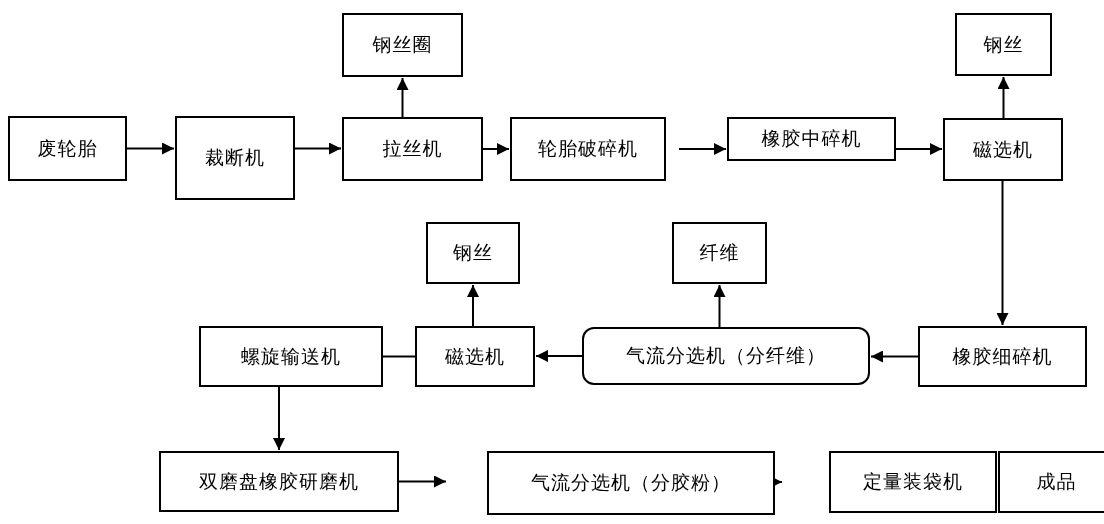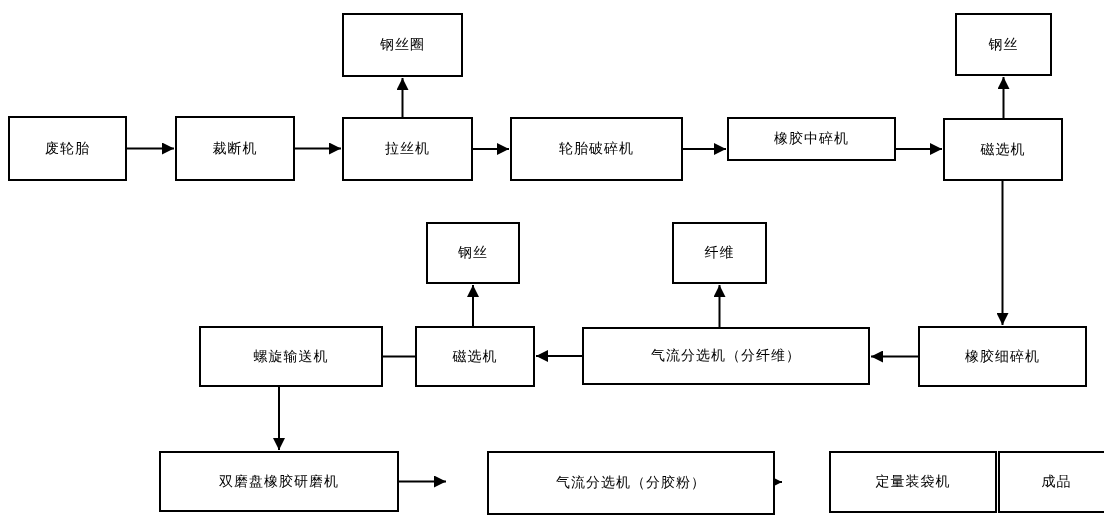--- a/index.html
+++ b/index.html
@@ -24,21 +24,21 @@
   }
   .node {
     position: absolute;
     box-sizing: border-box;
     border: 2px solid #000000;
     background: #ffffff;
     display: flex;
     align-items: center;
     justify-content: center;
     text-align: center;
-    font-size: 14px;
+    font-size: 19px;
     color: #000000;
     letter-spacing: 1px;
     white-space: nowrap;
   }
   .edge-line {
     stroke: #000000;
     stroke-width: 2;
   }
 </style>
 </head>
@@ -74,48 +74,48 @@
   <div id="node-layer">
       <div class="node" style="left: 342px; top: 13px; width: 121px; height: 64px;">
         <span>钢丝圈</span>
       </div>
       <div class="node" style="left: 955px; top: 13px; width: 97px; height: 63px;">
         <span>钢丝</span>
       </div>
       <div class="node" style="left: 8px; top: 116px; width: 119px; height: 65px; align-items: center;">
         <span>废轮胎</span>
       </div>
-      <div class="node" style="left: 175px; top: 116px; width: 120px; height: 65px;">
+      <div class="node" style="left: 175px; top: 116px; width: 120px; height: 84px;">
         <span>裁断机</span>
       </div>
-      <div class="node" style="left: 342px; top: 117px; width: 131px; height: 64px;">
+      <div class="node" style="left: 342px; top: 117px; width: 141px; height: 64px;">
         <span>拉丝机</span>
       </div>
-      <div class="node" style="left: 510px; top: 117px; width: 173px; height: 64px;">
+      <div class="node" style="left: 510px; top: 117px; width: 156px; height: 64px;">
         <span>轮胎破碎机</span>
       </div>
       <div class="node" style="left: 727px; top: 117px; width: 169px; height: 44px;">
         <span>橡胶中碎机</span>
       </div>
       <div class="node" style="left: 943px; top: 118px; width: 120px; height: 63px;">
         <span>磁选机</span>
       </div>
       <div class="node" style="left: 426px; top: 222px; width: 94px; height: 62px;">
         <span>钢丝</span>
       </div>
       <div class="node" style="left: 672px; top: 222px; width: 95px; height: 62px;">
         <span>纤维</span>
       </div>
       <div class="node" style="left: 199px; top: 326px; width: 184px; height: 61px; align-items: center;">
         <span>螺旋输送机</span>
       </div>
       <div class="node" style="left: 415px; top: 326px; width: 120px; height: 61px;">
         <span>磁选机</span>
       </div>
-      <div class="node" style="left: 582px; top: 327px; width: 288px; height: 58px;">
+      <div class="node" style="left: 582px; top: 327px; width: 288px; height: 58px; border-radius: 12px;">
         <span>气流分选机（分纤维）</span>
       </div>
       <div class="node" style="left: 918px; top: 326px; width: 169px; height: 61px;">
         <span>橡胶细碎机</span>
       </div>
       <div class="node" style="left: 159px; top: 451px; width: 240px; height: 61px; text-align: right;">
         <span>双磨盘橡胶研磨机</span>
       </div>
       <div class="node" style="left: 447px; top: 451px; width: 288px; height: 64px; margin-left: 40px;">
         <span>气流分选机（分胶粉）</span>

